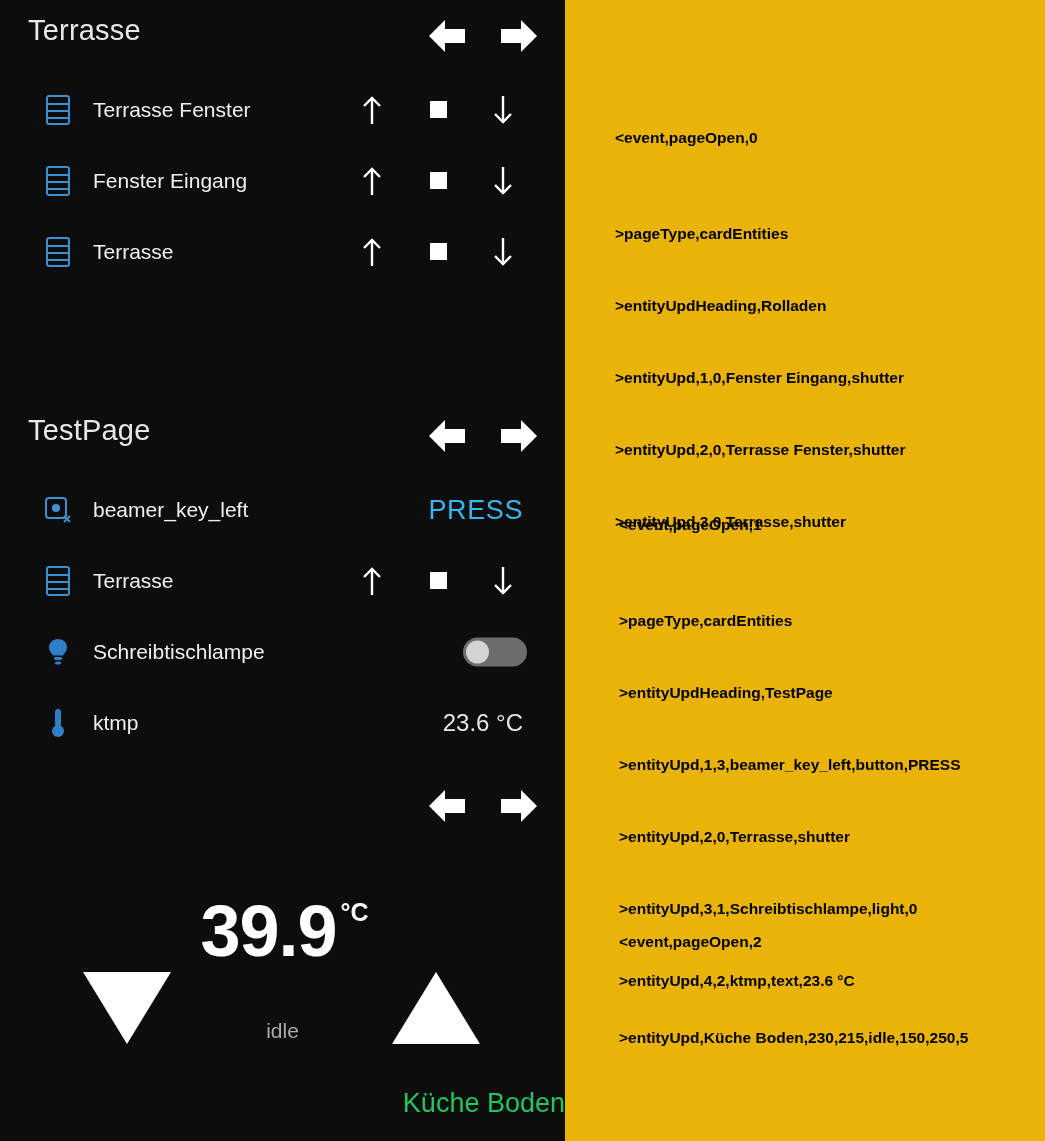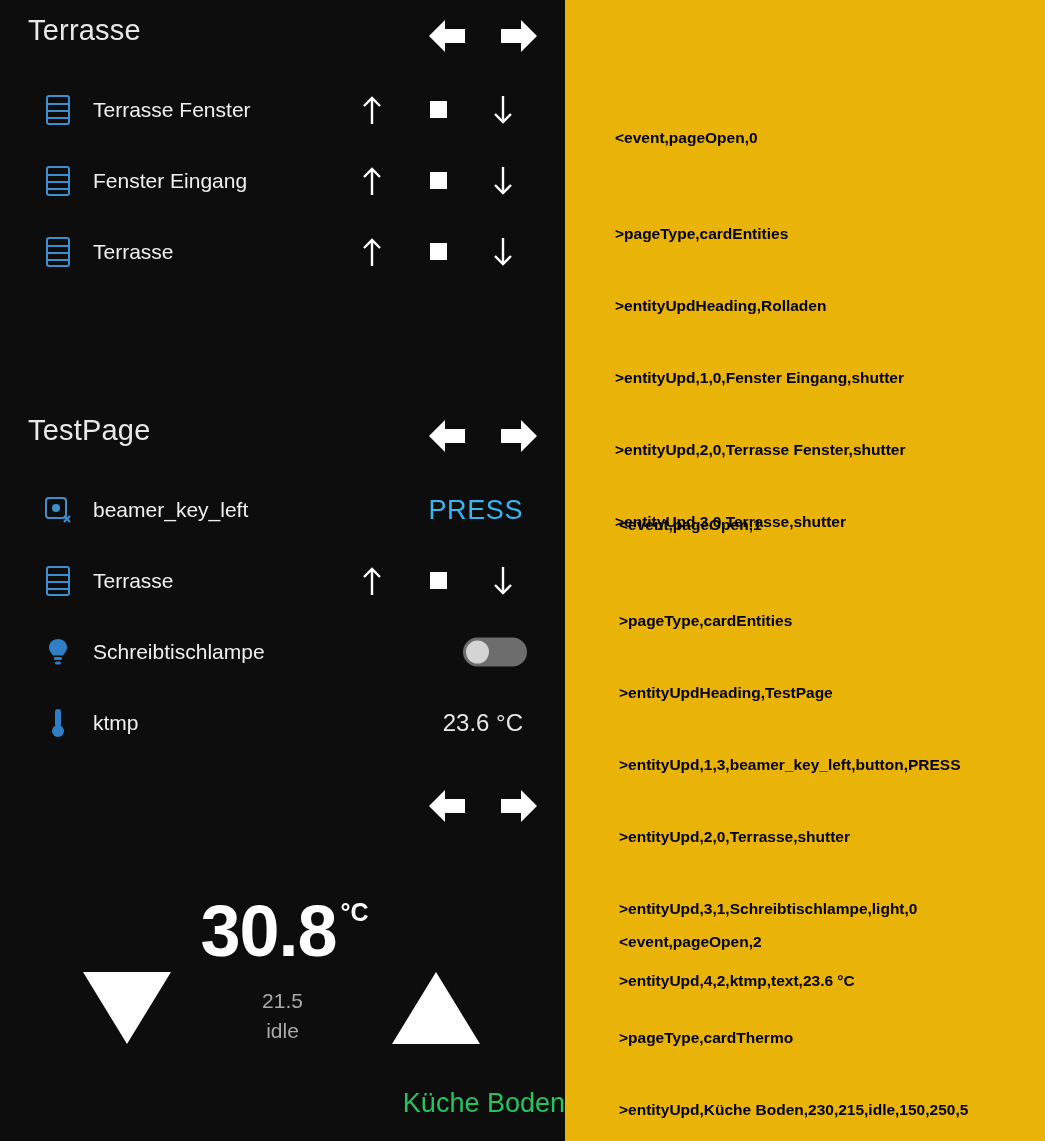--- a/index.html
+++ b/index.html
@@ -464,23 +464,22 @@
           <div class="arrow arrow-right">
             <svg width="46" height="40" viewBox="0 0 46 40">
                 <path d="M24 4 L40 20 L24 36 L24 27 L4 27 L4 13 L24 13 Z" fill="#ffffff"></path>
               </svg>
           </div>
         </div>
       </div>
 
       <div class="thermo-body">
         <div class="thermo-temp">
-          <span class="temp-main">30.8</span><span class="temp-unit">°C</span>
-        </div>
-        <div class="temp-target">21.5</div>
+          <span class="temp-main">39.9</span><span class="temp-unit">°C</span>
+        </div>
         <div class="temp-state">idle</div>
         <div class="tri tri-down"></div>
         <div class="tri tri-up"></div>
       </div>
 
       <div class="thermo-name">Küche Boden</div>
     </div>
 
   </div>
 
@@ -500,18 +499,17 @@
       <span class="log-line">&gt;pageType,cardEntities</span>
       <span class="log-line">&gt;entityUpdHeading,TestPage</span>
       <span class="log-line">&gt;entityUpd,1,3,beamer_key_left,button,PRESS</span>
       <span class="log-line">&gt;entityUpd,2,0,Terrasse,shutter</span>
       <span class="log-line">&gt;entityUpd,3,1,Schreibtischlampe,light,0</span>
       <span class="log-line">&gt;entityUpd,4,2,ktmp,text,23.6 °C</span>
     </div>
 
     <div class="log-block" id="log2">
       <span class="ev log-line">&lt;event,pageOpen,2</span>
-      <span class="log-line">&gt;pageType,cardThermo</span>
       <span class="log-line">&gt;entityUpd,Küche Boden,230,215,idle,150,250,5</span>
     </div>
 
   </div>
 </div>
 
 </body></html>

